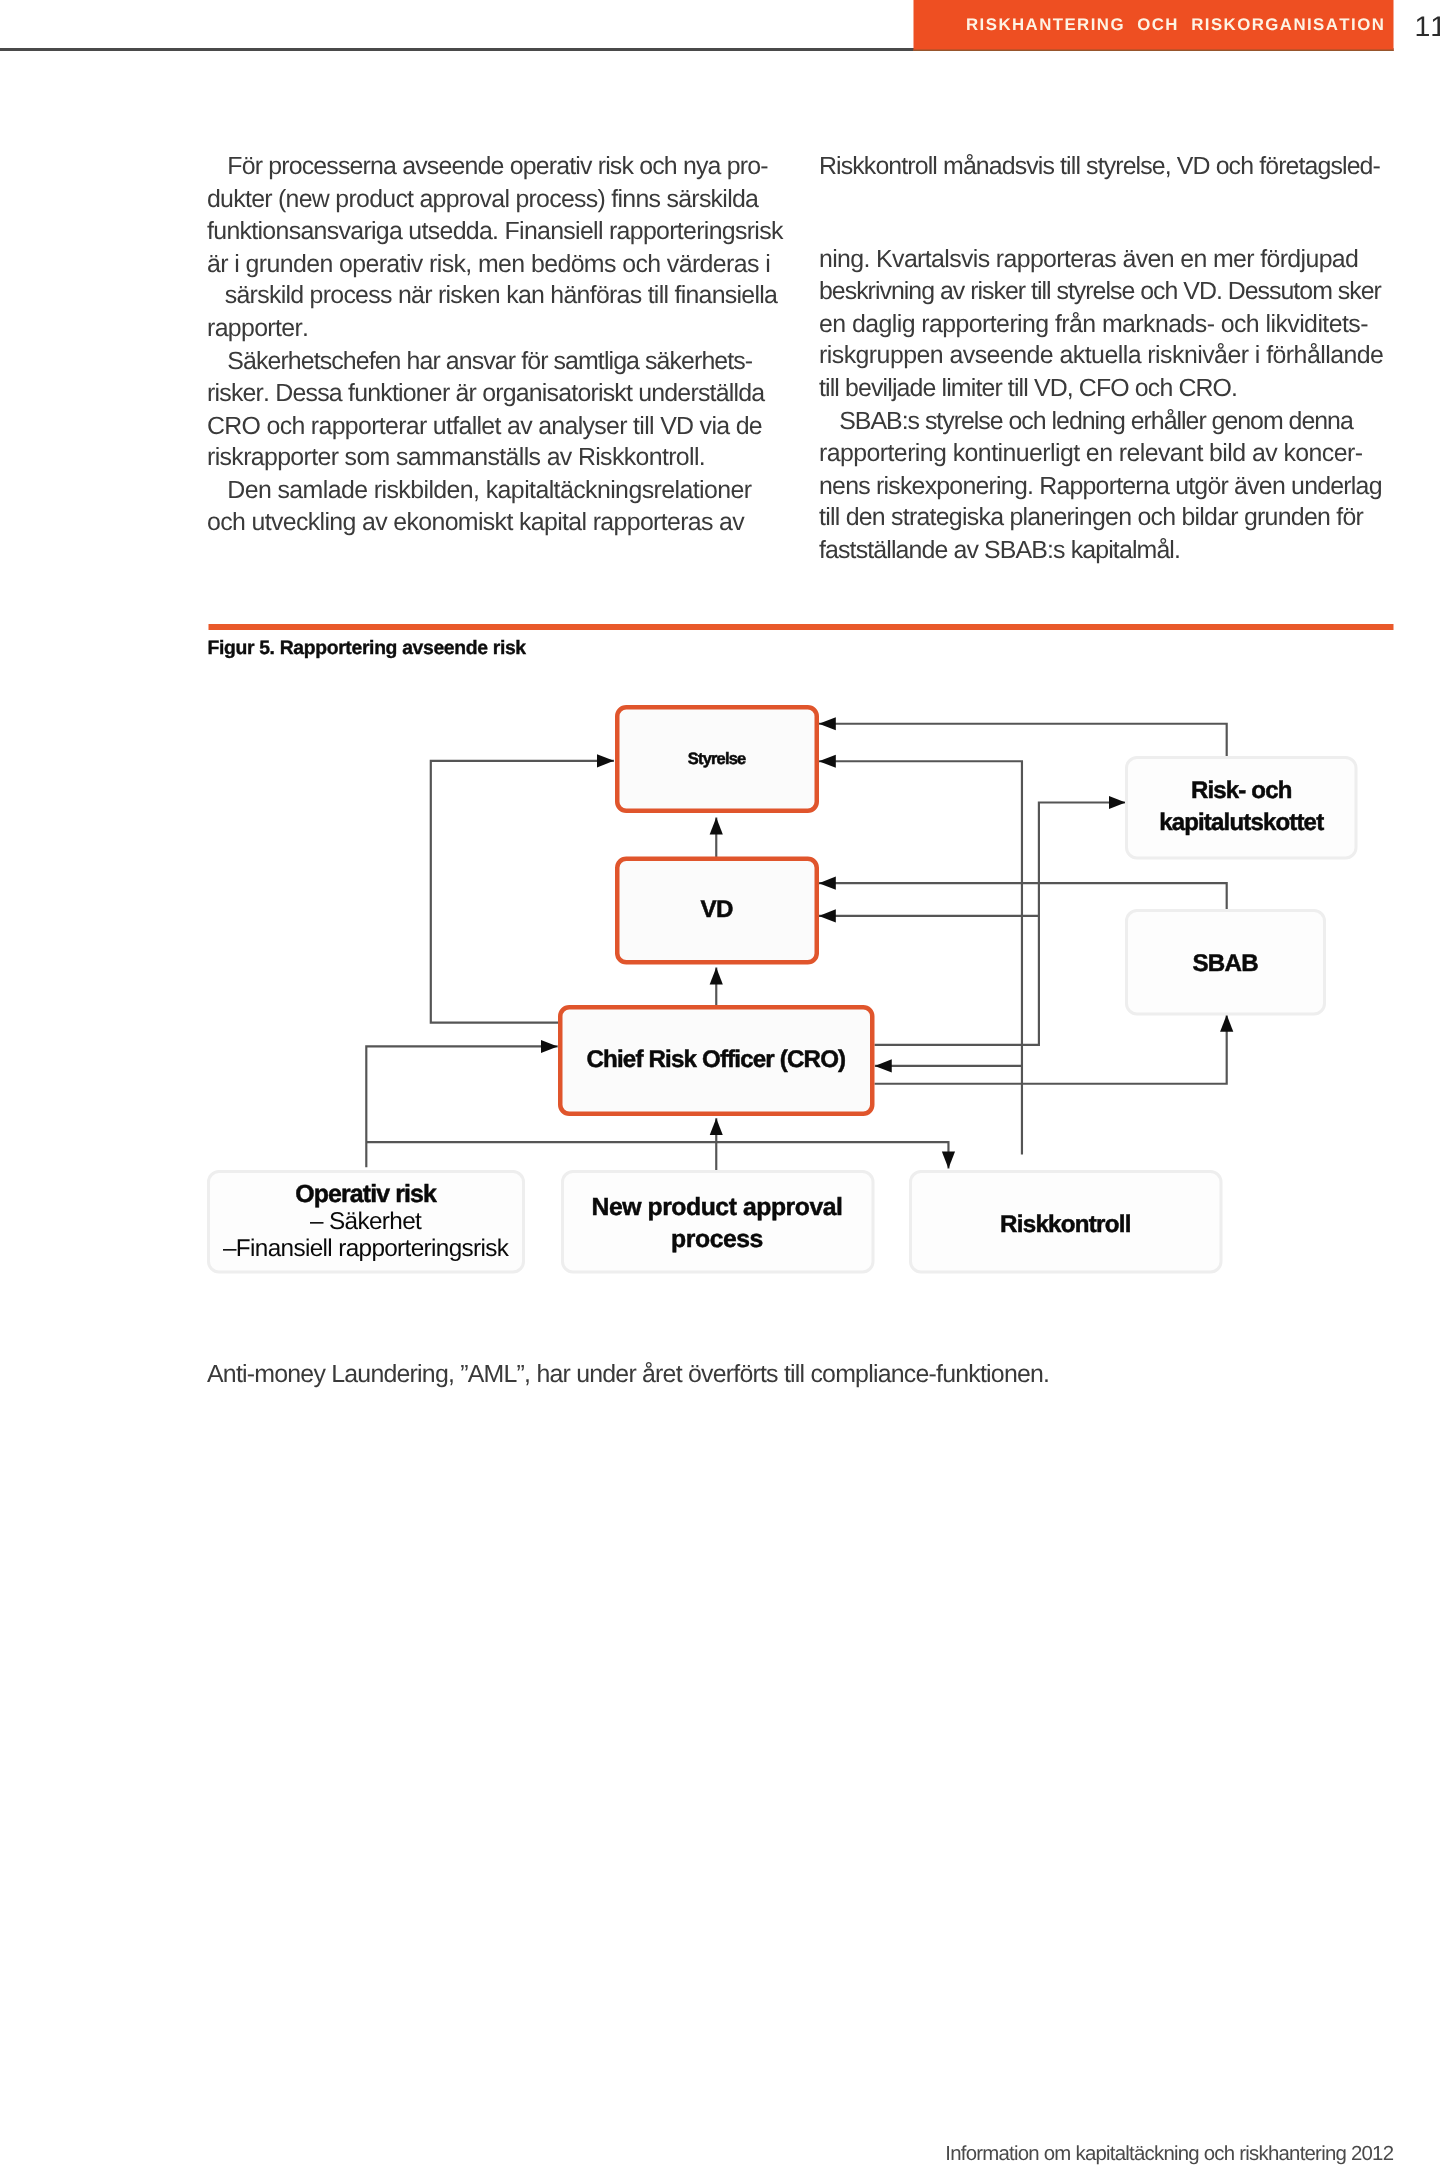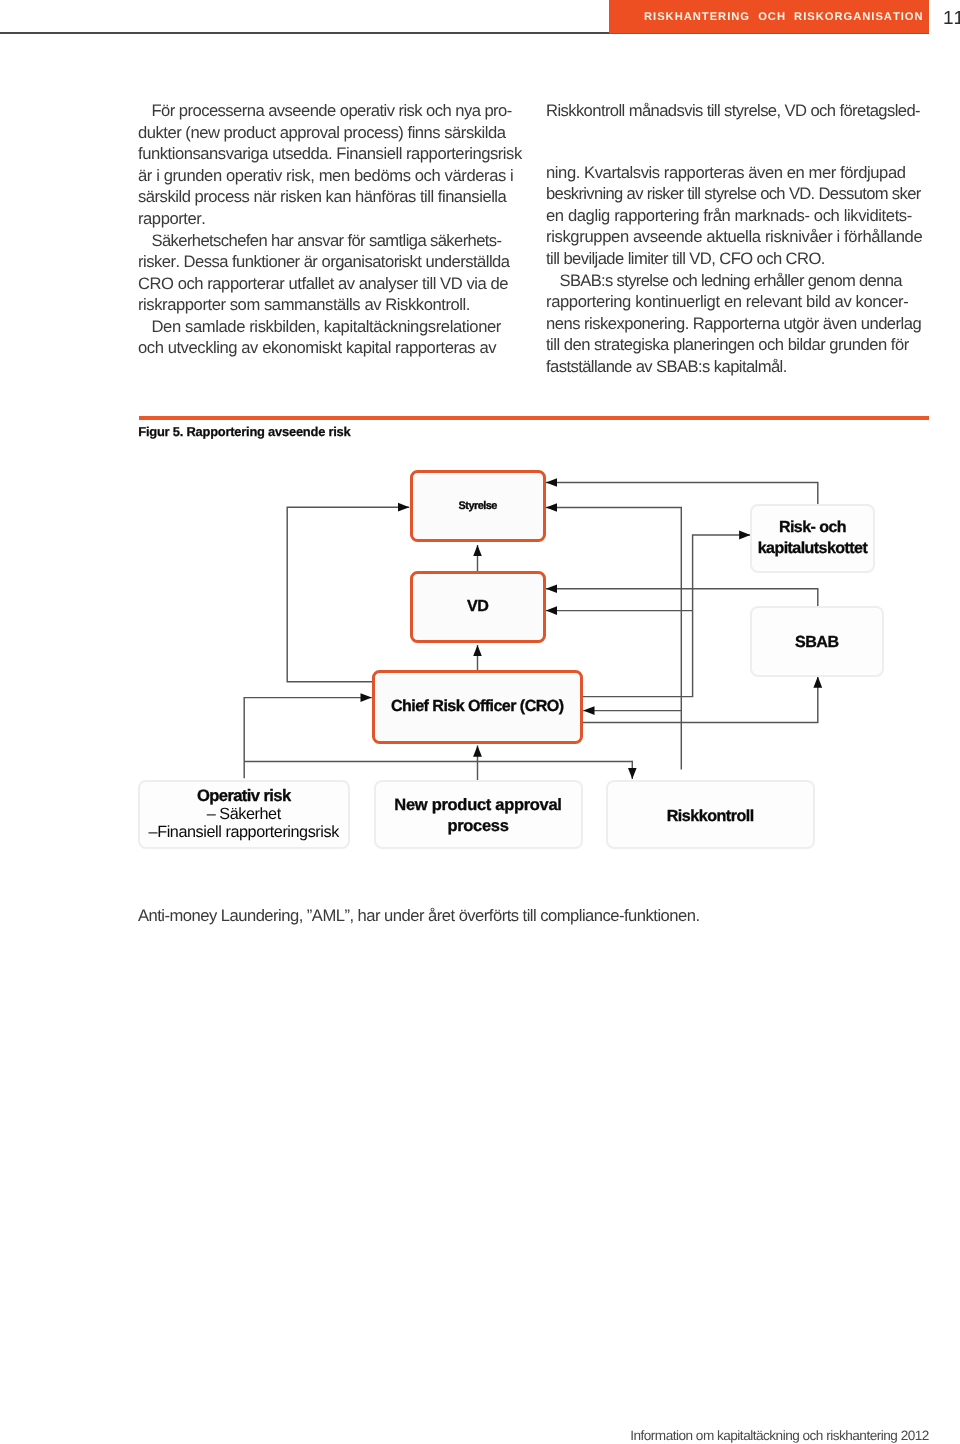--- a/index.html
+++ b/index.html
@@ -23,21 +23,21 @@
   
   .col{position:absolute;top:100.3px;font-size:16.6px;color:#3a3a3a;letter-spacing:-0.44px;}
   .col p{margin:0;}
   .col .ln{display:block;height:21.55px;line-height:21.55px;white-space:pre;}
   .col .ln.ind{text-indent:13.5px;}
   
   .col-l p:nth-of-type(1) .ln:nth-child(1){letter-spacing:-0.55px;}
   .col-l p:nth-of-type(1) .ln:nth-child(2){letter-spacing:-0.48px;}
   .col-l p:nth-of-type(1) .ln:nth-child(3){letter-spacing:-0.46px;}
   .col-l p:nth-of-type(1) .ln:nth-child(4){letter-spacing:-0.40px;}
-  .col-l p:nth-of-type(1) .ln:nth-child(5){letter-spacing:-0.48px;}
+  .col-l p:nth-of-type(1) .ln:nth-child(5){letter-spacing:-0.48px;text-align:center;}
   .col-l p:nth-of-type(2) .ln:nth-child(1){letter-spacing:-0.6px;}
   .col-l p:nth-of-type(2) .ln:nth-child(2){letter-spacing:-0.53px;}
   .col-l p:nth-of-type(2) .ln:nth-child(3){letter-spacing:-0.45px;}
   .col-l p:nth-of-type(2) .ln:nth-child(4){letter-spacing:-0.43px;}
   .col-l p:nth-of-type(3) .ln:nth-child(1){letter-spacing:-0.39px;}
   .col-l p:nth-of-type(3) .ln:nth-child(2){letter-spacing:-0.43px;}
   .col-r p:nth-of-type(1) .ln:nth-child(1){letter-spacing:-0.59px;}
   .col-r p:nth-of-type(1) .ln:nth-child(2){letter-spacing:-0.42px;margin-top:40px;}
   .col-r p:nth-of-type(1) .ln:nth-child(3){letter-spacing:-0.66px;}
   .col-r p:nth-of-type(1) .ln:nth-child(4){letter-spacing:-0.38px;}
@@ -58,21 +58,21 @@
 
   .box{position:absolute;box-sizing:border-box;display:flex;align-items:center;overflow:visible;
        justify-content:center;text-align:center;font-weight:bold;color:#0a0a0a;
        -webkit-text-stroke:0.32px #0a0a0a;}
   .box.orange{border:3.1px solid #e0552c;border-radius:7.5px;background:#fbfbfb;}
   .box.grey{border:2.6px solid #eeeeee;border-radius:8px;background:#fdfdfd;}
 
   #b-styrelse {left:409.5px; top:470px;  width:136.5px; height:72px;  font-size:11px; letter-spacing:-0.55px;}
   #b-vd       {left:409.5px; top:570.5px;width:136.5px; height:72.5px;font-size:16.1px; letter-spacing:-0.45px;}
   #b-cro      {left:371.5px; top:670px;  width:211.5px; height:73.5px;font-size:16.1px; letter-spacing:-0.56px;}
-  #b-riskutsk {left:750px;   top:503.8px;width:125px; height:69.2px;font-size:16px;   letter-spacing:-0.55px; line-height:21px;}
+  #b-riskutsk {left:750px;   top:503.8px;width:155px; height:69.2px;font-size:16px;   letter-spacing:-0.55px; line-height:21px;}
   #b-alco     {left:750px;   top:606px;  width:133.5px; height:70.5px;font-size:16.1px; letter-spacing:-0.5px; padding-top:3px;}
   #b-operativ {left:137.5px; top:779.5px;width:212.5px; height:69.5px;font-size:16.6px; letter-spacing:-0.6px; line-height:18.3px;}
   #b-npa      {left:373.5px; top:779.5px;width:209px;   height:69.5px;font-size:16.5px; letter-spacing:-0.3px; line-height:20.5px; padding-top:3px;}
   #b-riskkontr{left:605.5px; top:779.5px;width:209.5px; height:69.5px;font-size:16.1px; letter-spacing:-0.5px; padding-top:5px;}
   .rr {font-weight:normal;font-size:16.2px;letter-spacing:-0.42px;-webkit-text-stroke:0px;}
 
   
   .trailer{position:absolute;left:138px;top:906px;font-size:16.6px;color:#3a3a3a;letter-spacing:-0.52px;white-space:pre;}
   .footer{position:absolute;left:630.2px;top:1427.5px;font-size:13.6px;color:#4a4a4a;
           letter-spacing:-0.51px;white-space:pre;}

